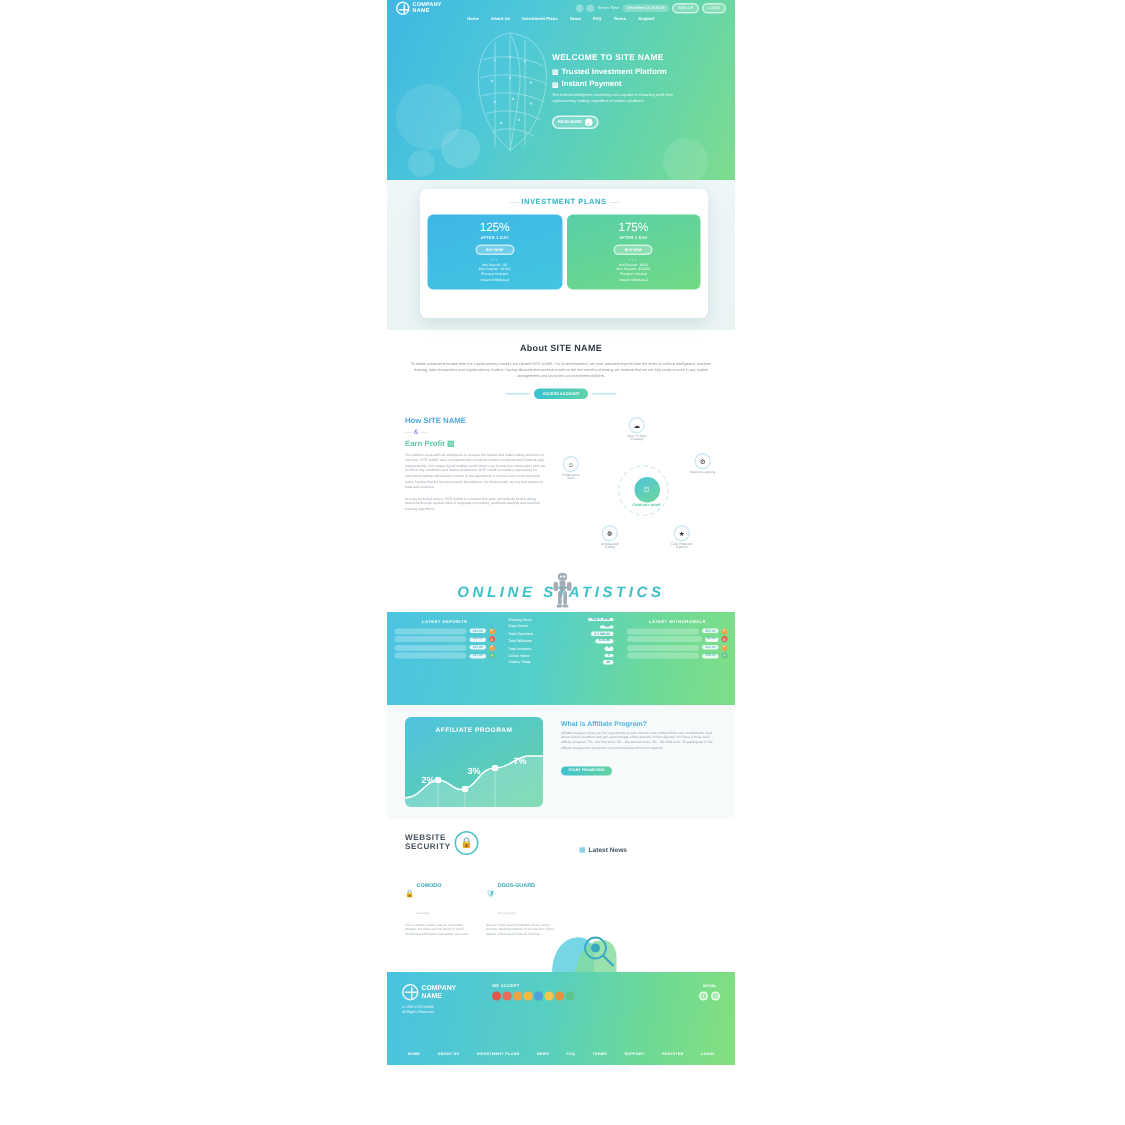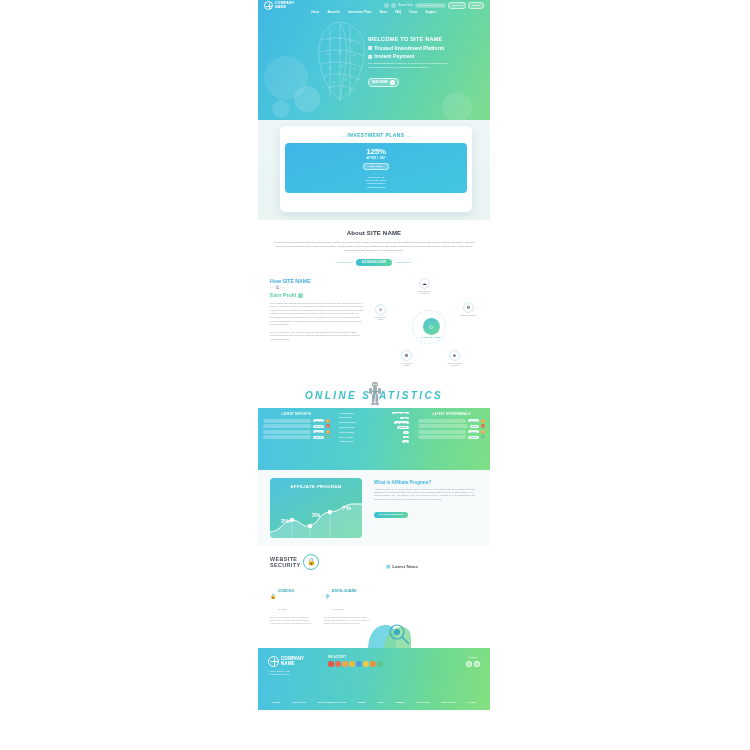--- a/index.html
+++ b/index.html
@@ -57,21 +57,21 @@
   .plans-card { position:absolute; left:22px; top:6px; width:192px; height:86px; background:#fff; border-radius:5px; box-shadow:0 3px 10px rgba(60,120,140,.16); }
   .plans-title { text-align:center; padding-top:6px; font-size:5px; font-weight:bold; color:#33b6c4; letter-spacing:.4px;}
   .plans-title .dash { color:#c8e4e7; font-size:4px; letter-spacing:-1px; }
   .plans-row { display:flex; gap:3px; padding:5px 5px 0 5px; }
   .plan {
     flex:1; border-radius:4px; padding:4px 2px 4px 2px; text-align:center; color:#fff;
   }
   .plan.p1 { background:linear-gradient(160deg,#3fb6e6,#43c6e0); }
   .plan.p2 { background:linear-gradient(160deg,#45c2d6,#52cfb9); }
   .plan.p3 { background:linear-gradient(160deg,#57cfa8,#72da85); }
-  .plan .pct { font-size:8px; font-weight:bold; letter-spacing:-.2px;text-align:center; }
+  .plan .pct { font-size:8px; font-weight:normal; letter-spacing:-.2px;text-align:center; }
   .plan .after { font-size:2.6px; font-weight:bold; margin-top:1px; letter-spacing:.2px; opacity:.95;}
   .plan .joinbtn { margin:2.5px auto 0 auto; width:26px; background:rgba(255,255,255,.25); border:.4px solid rgba(255,255,255,.6); border-radius:5px; font-size:2.4px; padding:1px 0; font-weight:bold;}
   .plan .dots { font-size:2.4px; margin:2px 0 1.5px 0; opacity:.7; letter-spacing:1px;}
   .plan .li { font-size:2.3px; line-height:3.2px; opacity:.95; }
 
   
   .about { background:#fff; padding:10px 14px 8px 14px; text-align:center; }
   .about h2 { font-size:6px; color:#2f3b46; letter-spacing:.2px; }
   .about p { font-size:2.5px; line-height:4px; color:#8a949c; margin-top:5px; }
   .about-cta { margin:6px auto 0 auto; display:flex; align-items:center; justify-content:center; gap:3px;}
@@ -263,20 +263,30 @@
         <div class="plan p1">
           <div class="pct">125%</div>
           <div class="after">AFTER 1 DAY</div>
           <div class="joinbtn">BUY NOW</div>
           <div class="dots">•••</div>
           <div class="li">Min Deposit : $1</div>
           <div class="li">Max Deposit : $1000</div>
           <div class="li">Principal Included</div>
           <div class="li">Instant Withdrawal</div>
         </div>
+        <div class="plan p3">
+          <div class="pct">175%</div>
+          <div class="after">AFTER 1 DAY</div>
+          <div class="joinbtn">BUY NOW</div>
+          <div class="dots">•••</div>
+          <div class="li">Min Deposit : $100</div>
+          <div class="li">Max Deposit : $10000</div>
+          <div class="li">Principal Included</div>
+          <div class="li">Instant Withdrawal</div>
+        </div>
       </div>
     </div>
   </div>
 
   <div class="about">
     <h2>About SITE NAME</h2>
     <p>To obtain automated income from the cryptocurrency market, we created SITE NAME. For its development, we have attracted experts from the fields of artificial intelligence, machine learning, data researchers and cryptocurrency traders. Having obtained phenomenal results in the first months of testing, we realized that we are fully ready to work in any market arrangements and launched our investment platform.</p>
     <div class="about-cta">
       <span class="cta-line"></span>
       <span class="cta-btn">ACCESS ACCOUNT</span>

